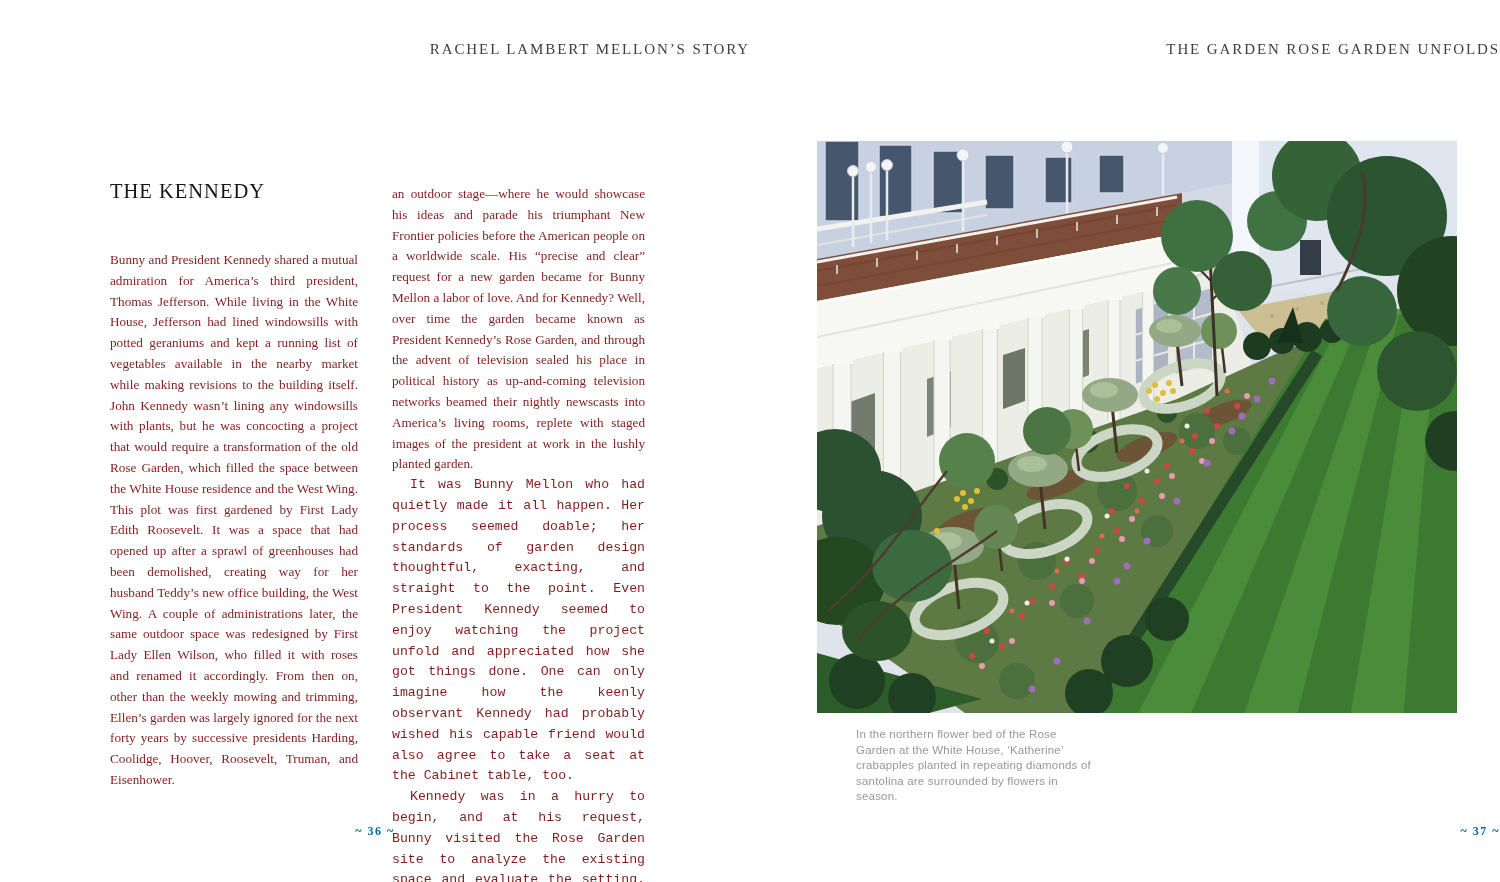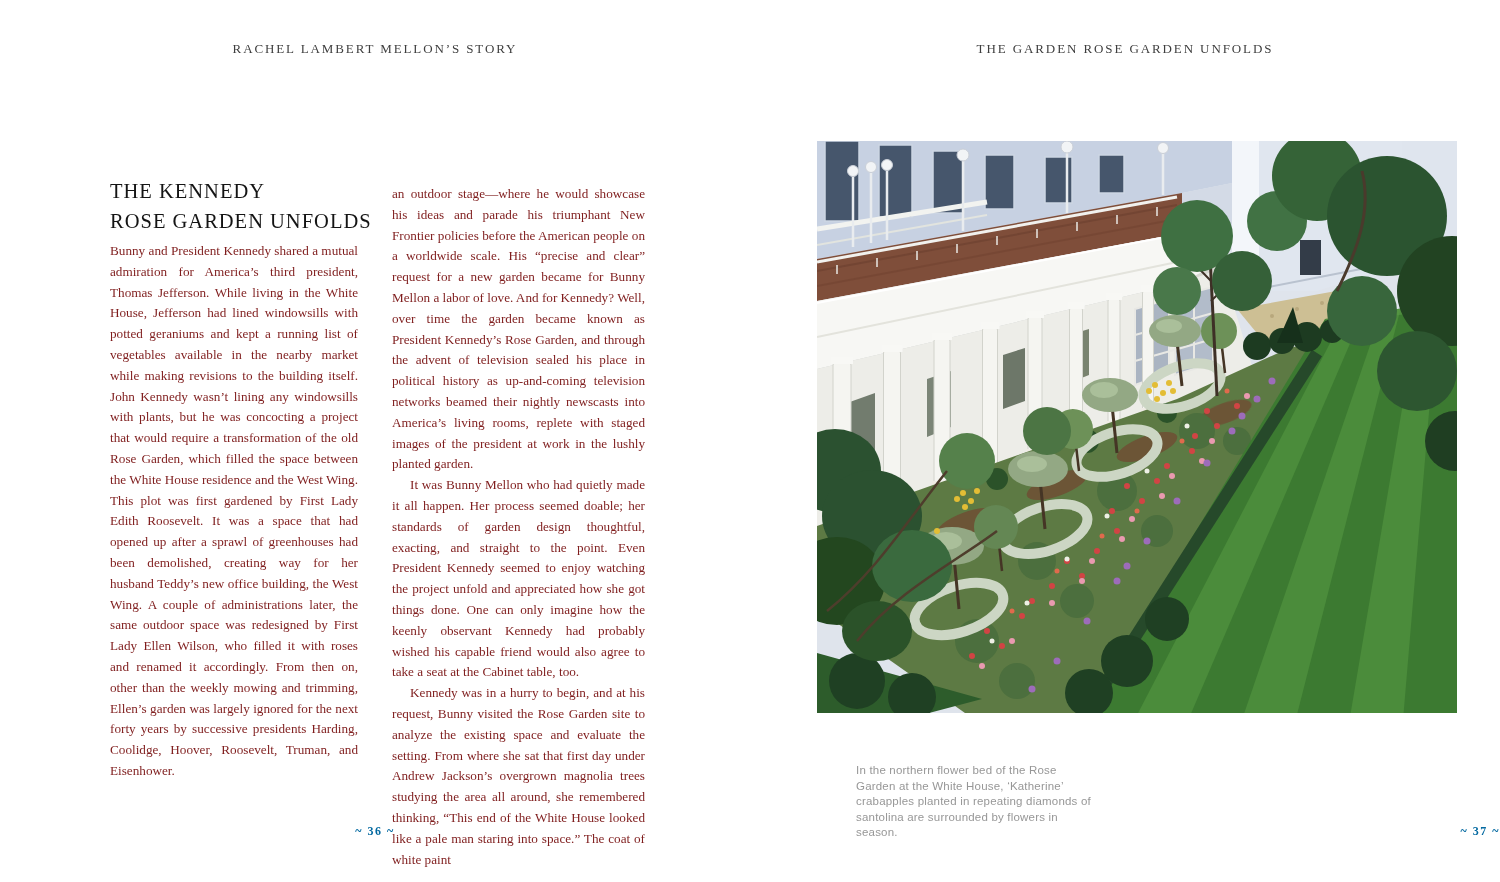--- a/index.html
+++ b/index.html
@@ -1,51 +1,50 @@
 <!DOCTYPE html>
 <html><head>
 <meta charset="utf-8">
 <style>
   * { margin:0; padding:0; box-sizing:border-box; }
   html,body { width:1500px; height:882px; background:#ffffff; overflow:hidden; position:relative; }
   .abs { position:absolute; }
   .running-head {
-    font-family:"Liberation Serif",serif; font-size:13px; letter-spacing:1.9px;
-    color:#3e3e3e; text-align:center; width:750px;
+    font-family:"Liberation Serif",serif; font-size:15px; letter-spacing:1.9px;
+    color:#3e3e3e; text-align:right; width:750px;
   }
   .chapter-title {
     font-family:"Liberation Serif",serif; font-size:20.5px; line-height:30px;
     letter-spacing:1px; color:#141414;
   }
   .body-col {
     font-family:"Liberation Serif",serif; font-size:13.2px; line-height:20.8px;
     text-align:justify; color:#7f1d1d;
   }
-  .body-col p + p { text-indent:18px; }
+  .body-col p + p { text-indent:18px;font-family:Liberation Mono, monospace; }
   .folio {
     font-family:"Liberation Serif",serif; font-size:12px; letter-spacing:1.5px;
     color:#0369a1; text-align:center; width:750px;font-weight:bold;
   }
   .caption {
     font-family:"Liberation Sans",sans-serif; font-size:11.5px; line-height:15.5px;
     color:#979797; letter-spacing:0.2px; width:236px;
   }
   figure.photo { width:640px; height:572px; overflow:hidden; }
 </style>
 </head>
 <body>
 
 <div class="abs running-head" style="left:0; top:41px;">RACHEL LAMBERT MELLON’S STORY</div>
 
 <div class="abs chapter-title" style="left:110px; top:176px;">
   <div>THE KENNEDY</div>
-  <div>ROSE GARDEN UNFOLDS</div>
 </div>
 
-<div class="abs body-col" style="left:110px; top:241px; width:248px;">
+<div class="abs body-col" style="left:110px; top:250px; width:248px;">
   <p>Bunny and President Kennedy shared a mutual admiration for America’s third president, Thomas Jefferson. While living in the White House, Jefferson had lined windowsills with potted geraniums and kept a running list of vegetables available in the nearby market while making revisions to the building itself. John Kennedy wasn’t lining any windowsills with plants, but he was concocting a project that would require a transformation of the old Rose Garden, which filled the space between the White House residence and the West Wing. This plot was first gardened by First Lady Edith Roosevelt. It was a space that had opened up after a sprawl of greenhouses had been demolished, creating way for her husband Teddy’s new office building, the West Wing. A couple of administrations later, the same outdoor space was redesigned by First Lady Ellen Wilson, who filled it with roses and renamed it accordingly. From then on, other than the weekly mowing and trimming, Ellen’s garden was largely ignored for the next forty years by successive presidents Harding, Coolidge, Hoover, Roosevelt, Truman, and Eisenhower.</p>
 </div>
 
 <div class="abs body-col" style="left:392px; top:184px; width:253px;">
   <p>an outdoor stage—where he would showcase his ideas and parade his triumphant New Frontier policies before the American people on a worldwide scale. His “precise and clear” request for a new garden became for Bunny Mellon a labor of love. And for Kennedy? Well, over time the garden became known as President Kennedy’s Rose Garden, and through the advent of television sealed his place in political history as up-and-coming television networks beamed their nightly newscasts into America’s living rooms, replete with staged images of the president at work in the lushly planted garden.</p>
   <p>It was Bunny Mellon who had quietly made it all happen. Her process seemed doable; her standards of garden design thoughtful, exacting, and straight to the point. Even President Kennedy seemed to enjoy watching the project unfold and appreciated how she got things done. One can only imagine how the keenly observant Kennedy had probably wished his capable friend would also agree to take a seat at the Cabinet table, too.</p>
   <p>Kennedy was in a hurry to begin, and at his request, Bunny visited the Rose Garden site to analyze the existing space and evaluate the setting. From where she sat that first day under Andrew Jackson’s overgrown magnolia trees studying the area all around, she remembered thinking, “This end of the White House looked like a pale man staring into space.” The coat of white paint</p>
 </div>
 
 <div class="abs folio" style="left:0; top:824px;">~ 36 ~</div>
@@ -393,15 +392,15 @@
           <circle cx="54" cy="26" r="5.5"></circle>
           <circle cx="70" cy="24" r="5.5"></circle>
         <circle cx="146" cy="14" r="6"></circle>
           <circle cx="250" cy="6" r="6"></circle>
           <circle cx="346" cy="7" r="5.5"></circle>
       </g>
     </g>
   </svg>
 </figure>
 
-<div class="abs caption" style="left:856px; top:727px;margin-top:36px;">In the northern flower bed of the Rose Garden at the White House, ‘Katherine’ crabapples planted in repeating diamonds of santolina are surrounded by flowers in season.</div>
+<div class="abs caption" style="left:856px; top:727px;">In the northern flower bed of the Rose Garden at the White House, ‘Katherine’ crabapples planted in repeating diamonds of santolina are surrounded by flowers in season.</div>
 
 <div class="abs folio" style="left:750px; top:824px;text-align:right;">~ 37 ~</div>
 
 </body></html>

